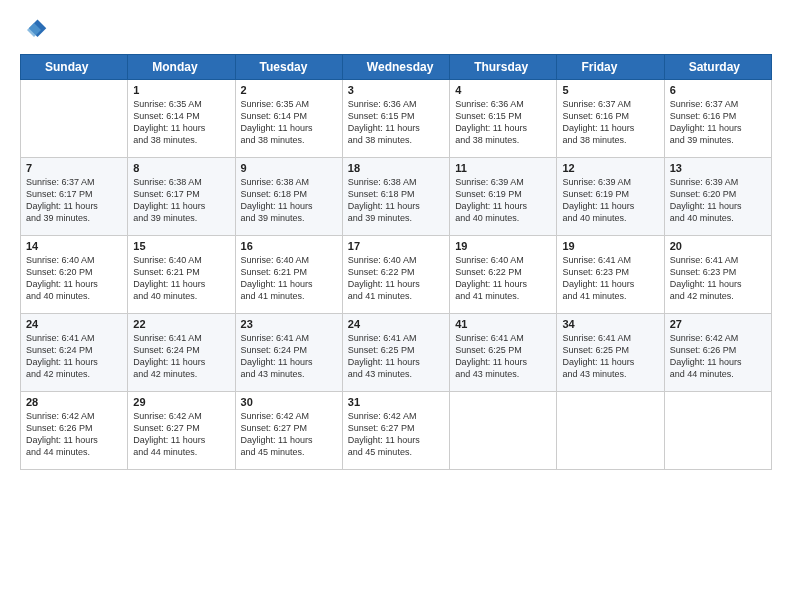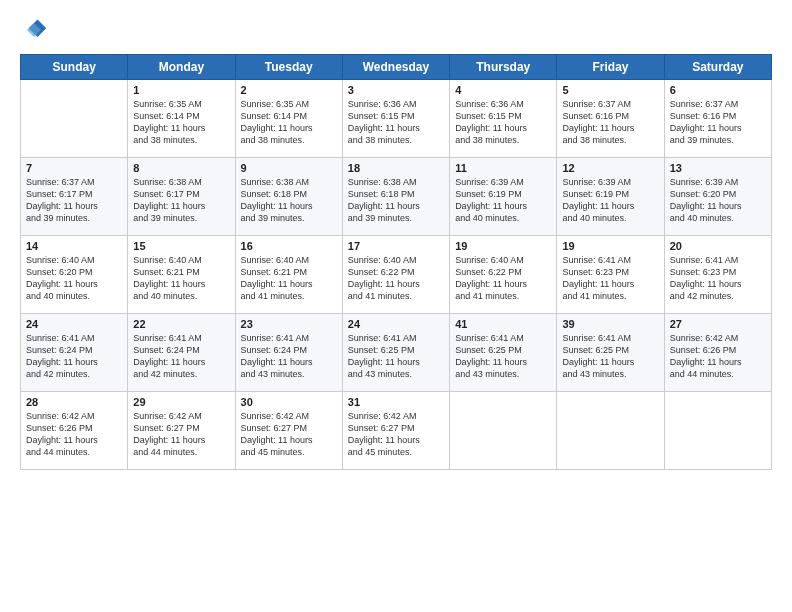--- a/index.html
+++ b/index.html
@@ -53,22 +53,22 @@
     table {
       width: 100%;
       border-collapse: collapse;
       table-layout: fixed;
     }
     thead tr th {
       background: #2a6db5;
       color: #fff;
       font-size: 12px;
       font-weight: bold;
-      padding: 5px 16px;
-      text-align: center;
+      padding: 5px 24px;
+      text-align: left;
       border: 1px solid #1a5a9a;
     }
     tbody tr td {
       border: 1px solid #ccc;
       vertical-align: top;
       padding: 4px 5px;
       font-size: 9.5px;
       color: #333;
       height: 78px;
       background: #fff;
@@ -299,21 +299,21 @@
 and 43 minutes.</div>
           </td>
           <td>
             <span class="day-num">41</span>
             <div class="day-info" style="white-space: pre-line;">Sunrise: 6:41 AM
 Sunset: 6:25 PM
 Daylight: 11 hours
 and 43 minutes.</div>
           </td>
           <td>
-            <span class="day-num">39</span>
+            <span class="day-num">34</span>
             <div class="day-info" style="white-space: pre-line;">Sunrise: 6:41 AM
 Sunset: 6:25 PM
 Daylight: 11 hours
 and 43 minutes.</div>
           </td>
           <td>
             <span class="day-num">27</span>
             <div class="day-info" style="white-space: pre-line;">Sunrise: 6:42 AM
 Sunset: 6:26 PM
 Daylight: 11 hours

